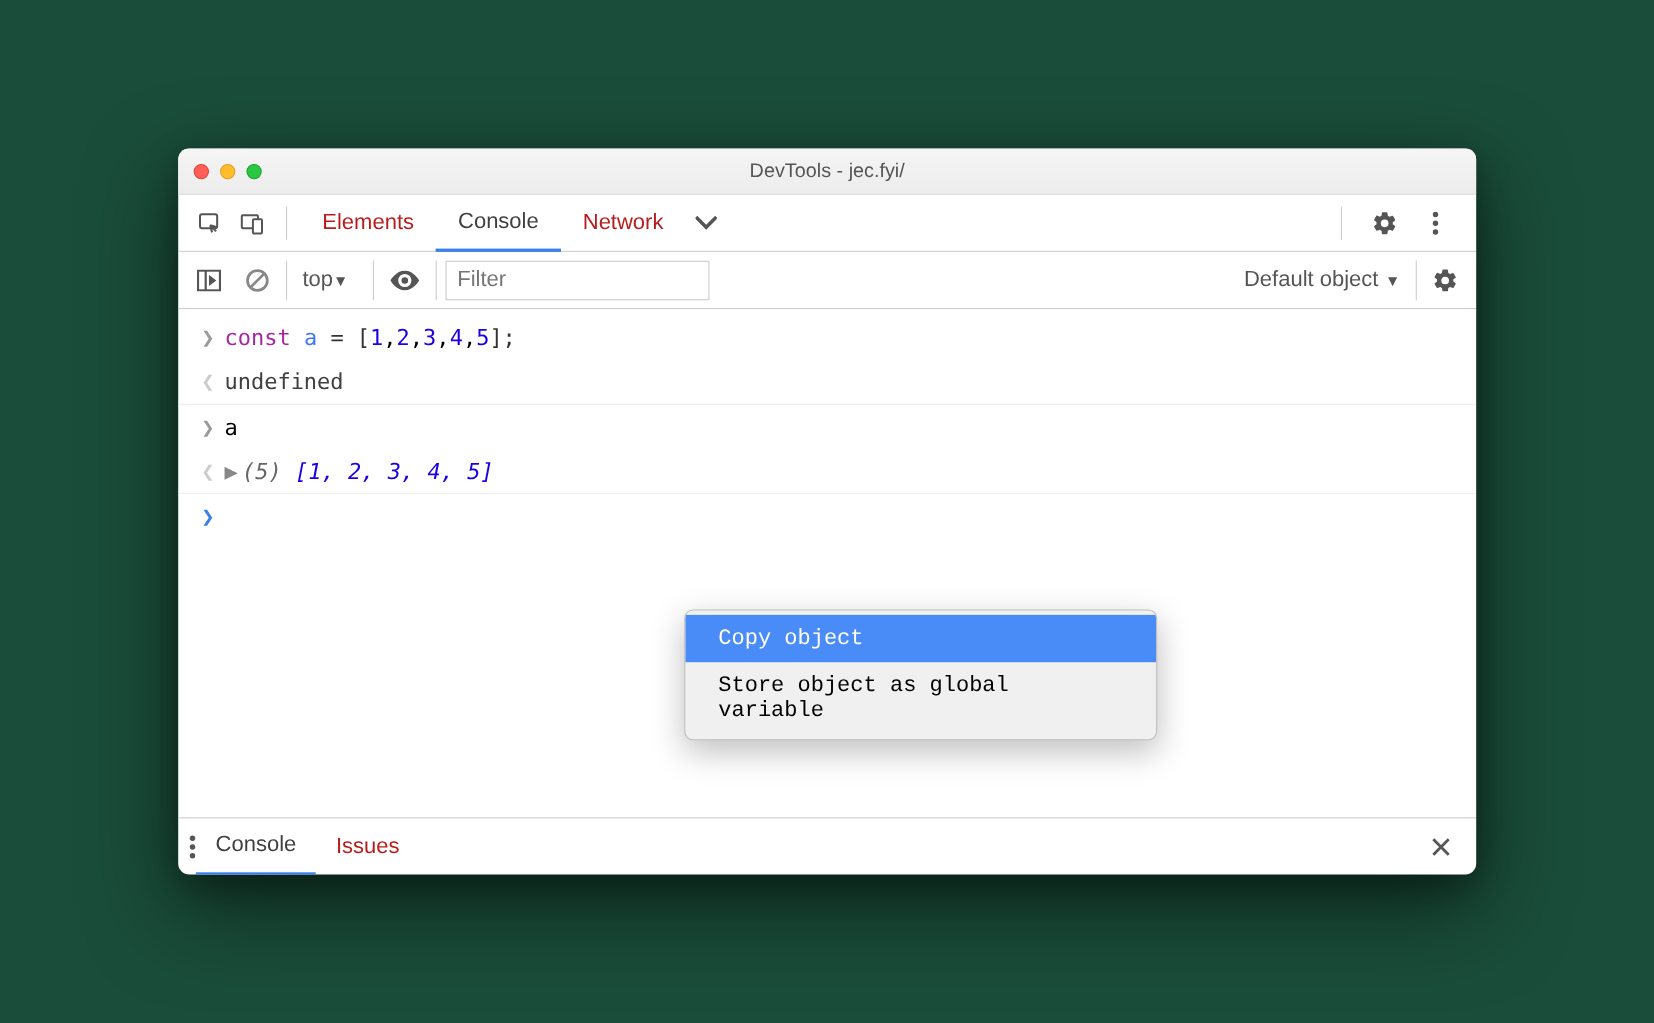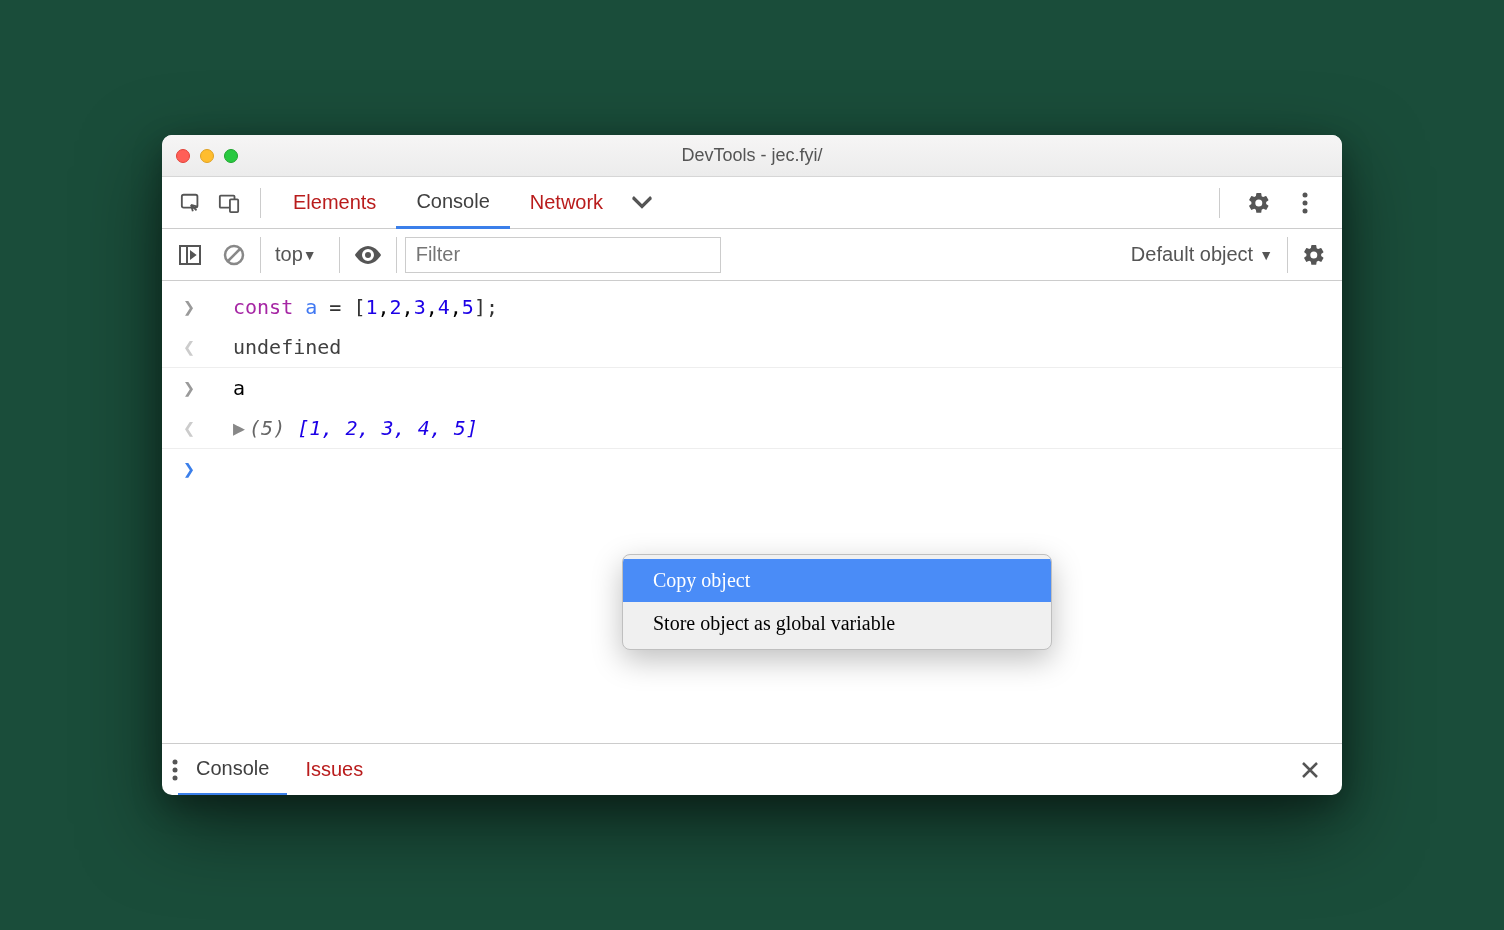--- a/index.html
+++ b/index.html
@@ -93,21 +93,21 @@
     display: flex;
     align-items: center;
     border-left: 1px solid #ccc;
     padding: 0 14px;
     height: 36px;
   }
   .eye-wrap { border-left: 1px solid #ccc; border-right: 1px solid #ccc; padding: 0 14px; height:36px; display:flex;align-items:center;}
   .filter-input {
     border: 1px solid #ccc;
     height: 36px;
-    width: 316px;
+    width: 240px;
     font-size: 20px;
     padding: 0 10px;
     color: #0f766e;
     background: #fff;
   }
   .levels {
     padding: 0 14px;
     display: flex;
     align-items: center;
     gap: 6px;
@@ -132,41 +132,41 @@
   .gutter {
     width: 30px;
     display: flex;
     justify-content: center;
     color: #aaa;
     flex-shrink: 0;
   }
   .gutter.input { color: #9a9a9a; }
   .gutter.output { color: #ccc; }
   .gutter.prompt { color: #3b7fea; }
-  .codeline { flex: 1; white-space: pre; margin-left: 29px; }
+  .codeline { flex: 1; white-space: pre; }
   .kw-const { color: #a626a4; }
   .kw-ident { color: #4078f2; }
   .kw-num { color: #1c00e6; }
   .kw-tbracket { color: #333; }
   .undefined { color: #404040; }
   .arr-len { font-style: italic; color: #666; }
   .arr-bracket { font-style: italic; color: #1c00e6; }
   .arr-num { font-style: italic; color: #1c00e6; }
   .expand-arrow { color: #888; margin-right: 4px; user-select:none;}
   .context-menu {
     position: absolute;
     left: 460px;
     top: 273px;
     width: 430px;
     background: #f0f0f0;
     border: 1px solid #bfbfbf;
     border-radius: 8px;
     box-shadow: 0 10px 30px rgba(0,0,0,0.25);
     overflow: hidden;
-    font-family: Liberation Serif, serif;
+    font-family: Liberation Mono, monospace;
     font-size: 20px;
     padding: 4px 0;
   }
   .context-menu .item {
     padding: 10px 30px;
   }
   .context-menu .item.hl {
     background: #4a8cf7;
     color: #fff;
   }

